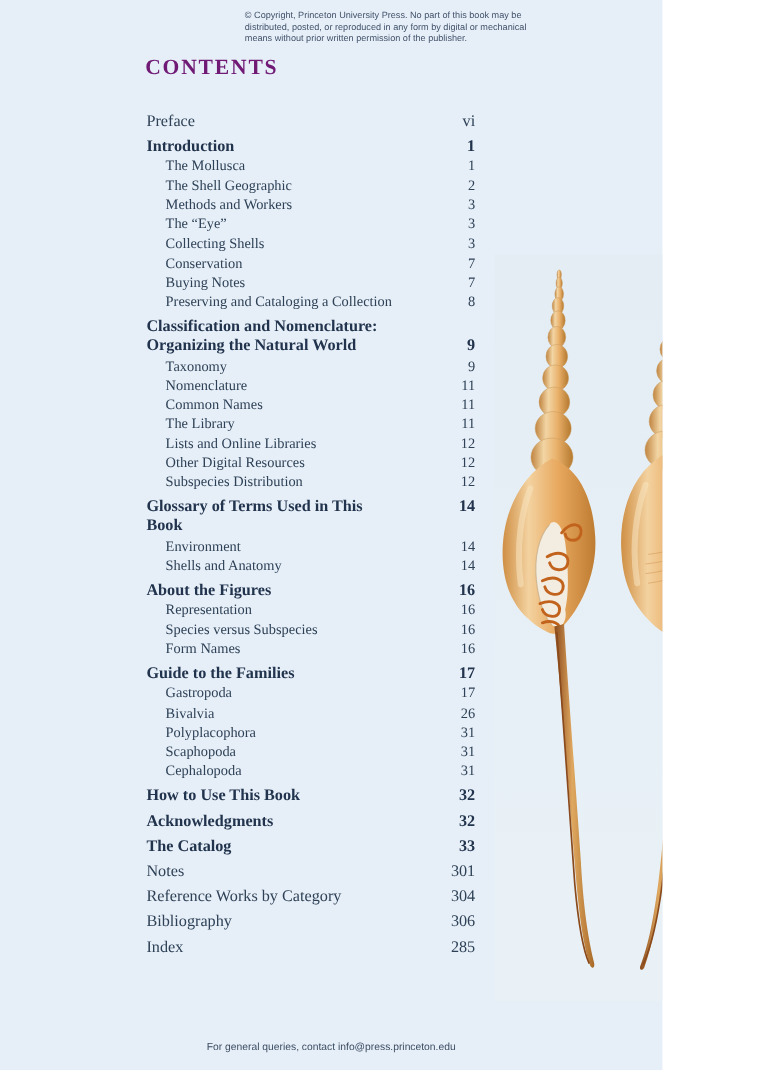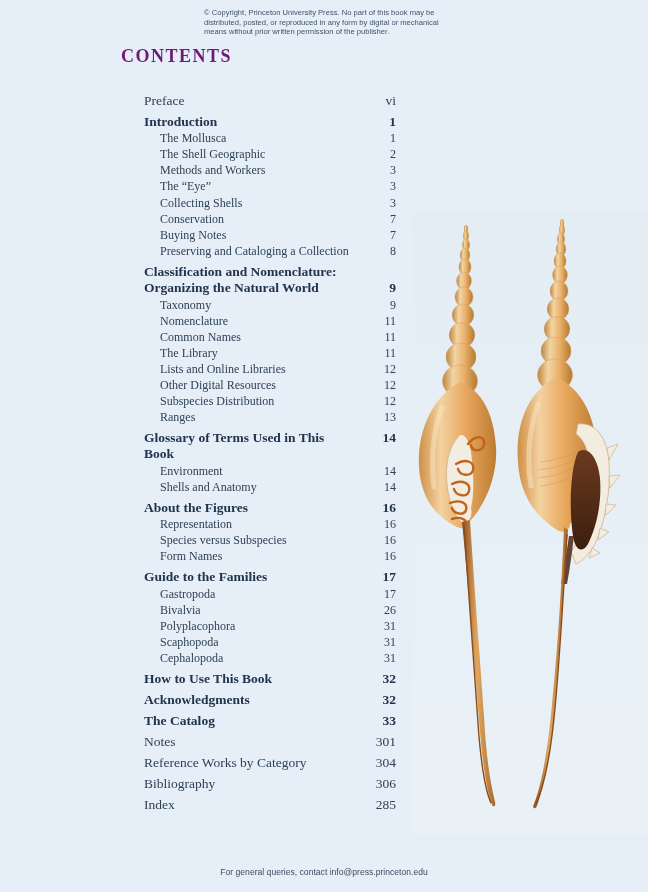--- a/index.html
+++ b/index.html
@@ -1,18 +1,18 @@
 <!DOCTYPE html>
 <html><head>
 <meta charset="utf-8">
 <style>
   html,body{margin:0;padding:0;}
   .page{
     position:relative;
-    width:648px;height:892px;
+    width:552px;height:892px;
     background:#e6eff8;
     overflow:hidden;
     font-family:"Liberation Serif", serif;
   }
   .copyright{
     position:absolute;
     top:8px;left:204px;
     width:248px;
     font-family:"Liberation Sans", sans-serif;
     font-size:7.6px;
@@ -32,21 +32,20 @@
   .toc{
     position:absolute;
     top:88px;left:122px;
     width:274px;
   }
   .toc-row{
     display:flex;
     justify-content:space-between;
     align-items:baseline;
     color:#2e4156;
-    margin-left:22px;
   }
   .toc-row.lvl0{
     font-size:13.5px;
     line-height:16.5px;
     margin-top:4.6px;
   }
   .toc-row.lvl1{
     font-size:12px;
     line-height:16.1px;
   }
@@ -147,24 +146,20 @@
         <span class="toc-label">Lists and Online Libraries</span>
         <span class="toc-page">12</span>
       </div>
       <div class="toc-row lvl1">
         <span class="toc-label">Other Digital Resources</span>
         <span class="toc-page">12</span>
       </div>
       <div class="toc-row lvl1">
         <span class="toc-label">Subspecies Distribution</span>
         <span class="toc-page">12</span>
-      </div>
-      <div class="toc-row lvl1">
-        <span class="toc-label">Ranges</span>
-        <span class="toc-page">13</span>
       </div>
       <div class="toc-row lvl0 bold">
         <span class="toc-label">Glossary of Terms Used in This Book</span>
         <span class="toc-page">14</span>
       </div>
       <div class="toc-row lvl1">
         <span class="toc-label">Environment</span>
         <span class="toc-page">14</span>
       </div>
       <div class="toc-row lvl1">

